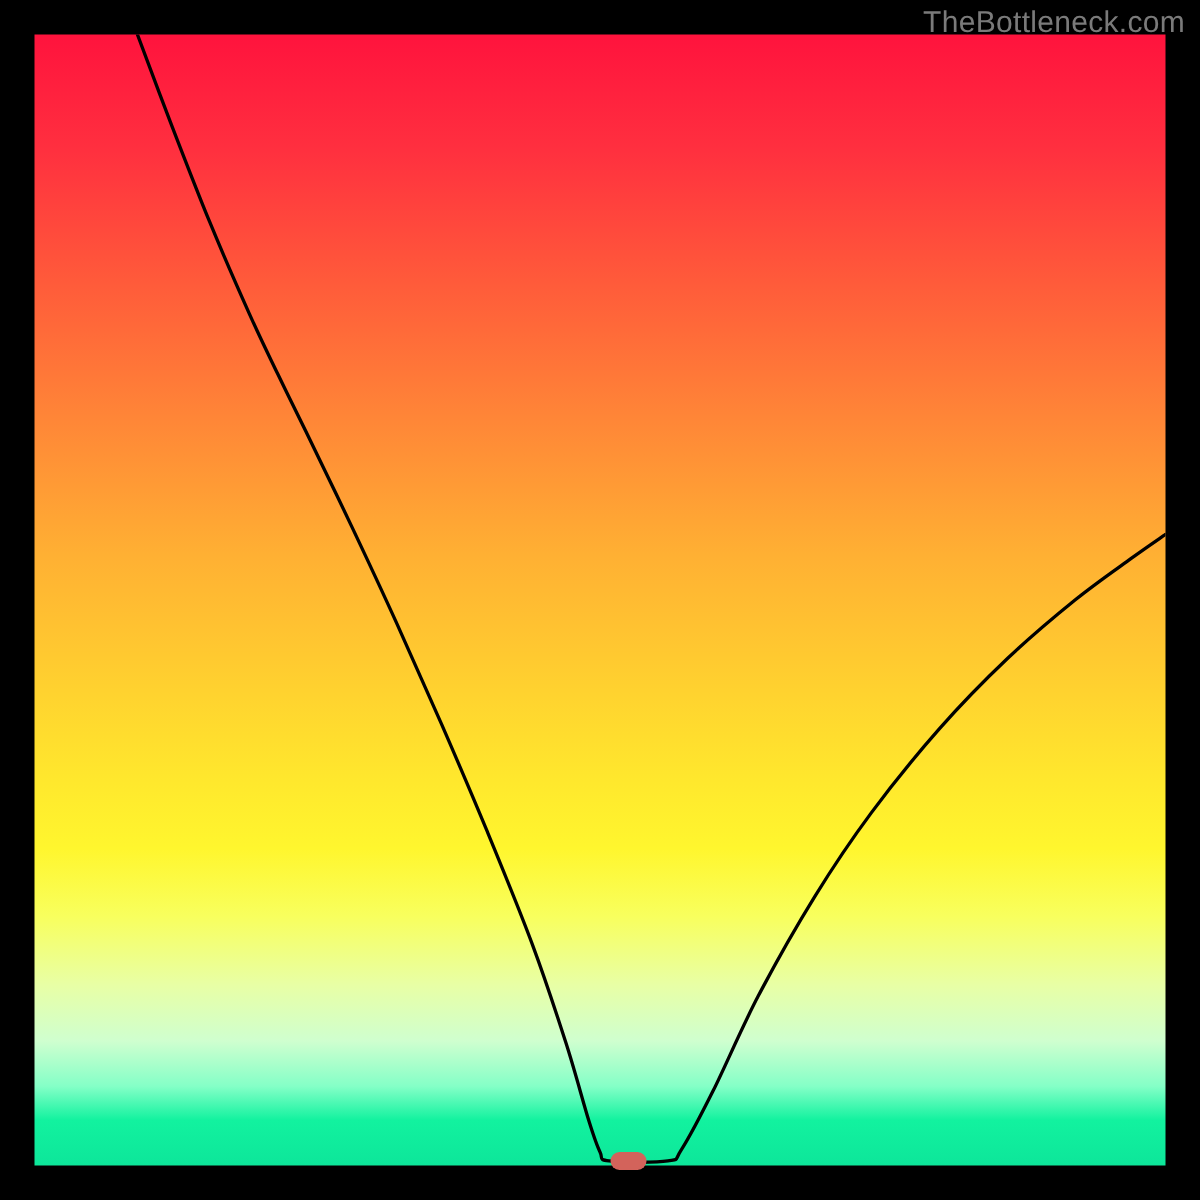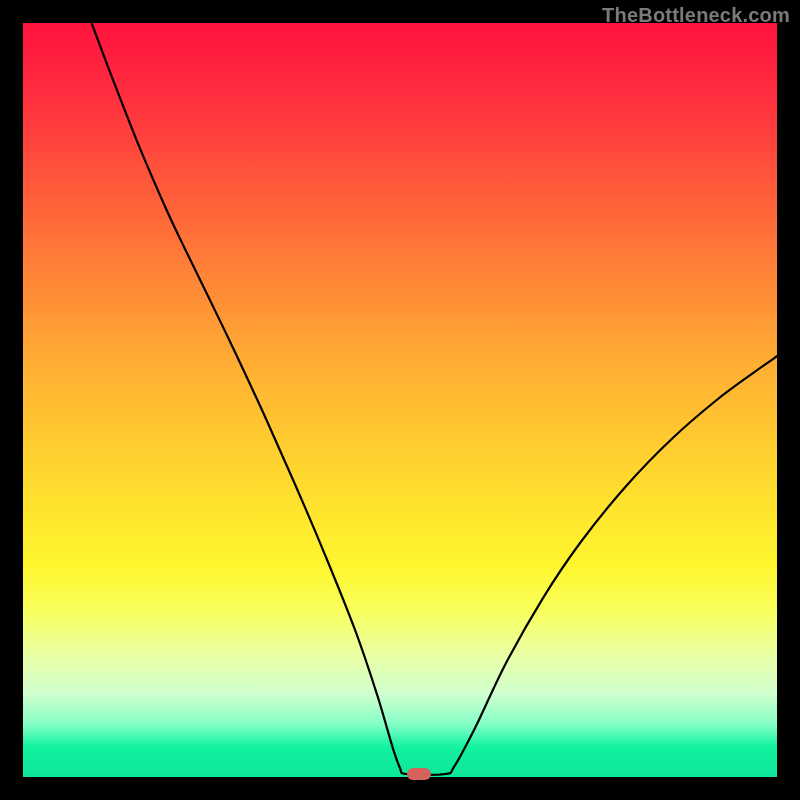--- a/index.html
+++ b/index.html
@@ -9,21 +9,20 @@
     height: 800px;
     background: #000;
     font-family: Arial, Helvetica, sans-serif;
     overflow: hidden;
   }
   .stage {
     position: relative;
     width: 800px;
     height: 800px;
     background: #000;
-    font-weight: bold;
   }
   .plot-area {
     position: absolute;
     left: 23px;
     top: 23px;
     width: 754px;
     height: 754px;
   }
   .gradient-bg {
     position: absolute;

